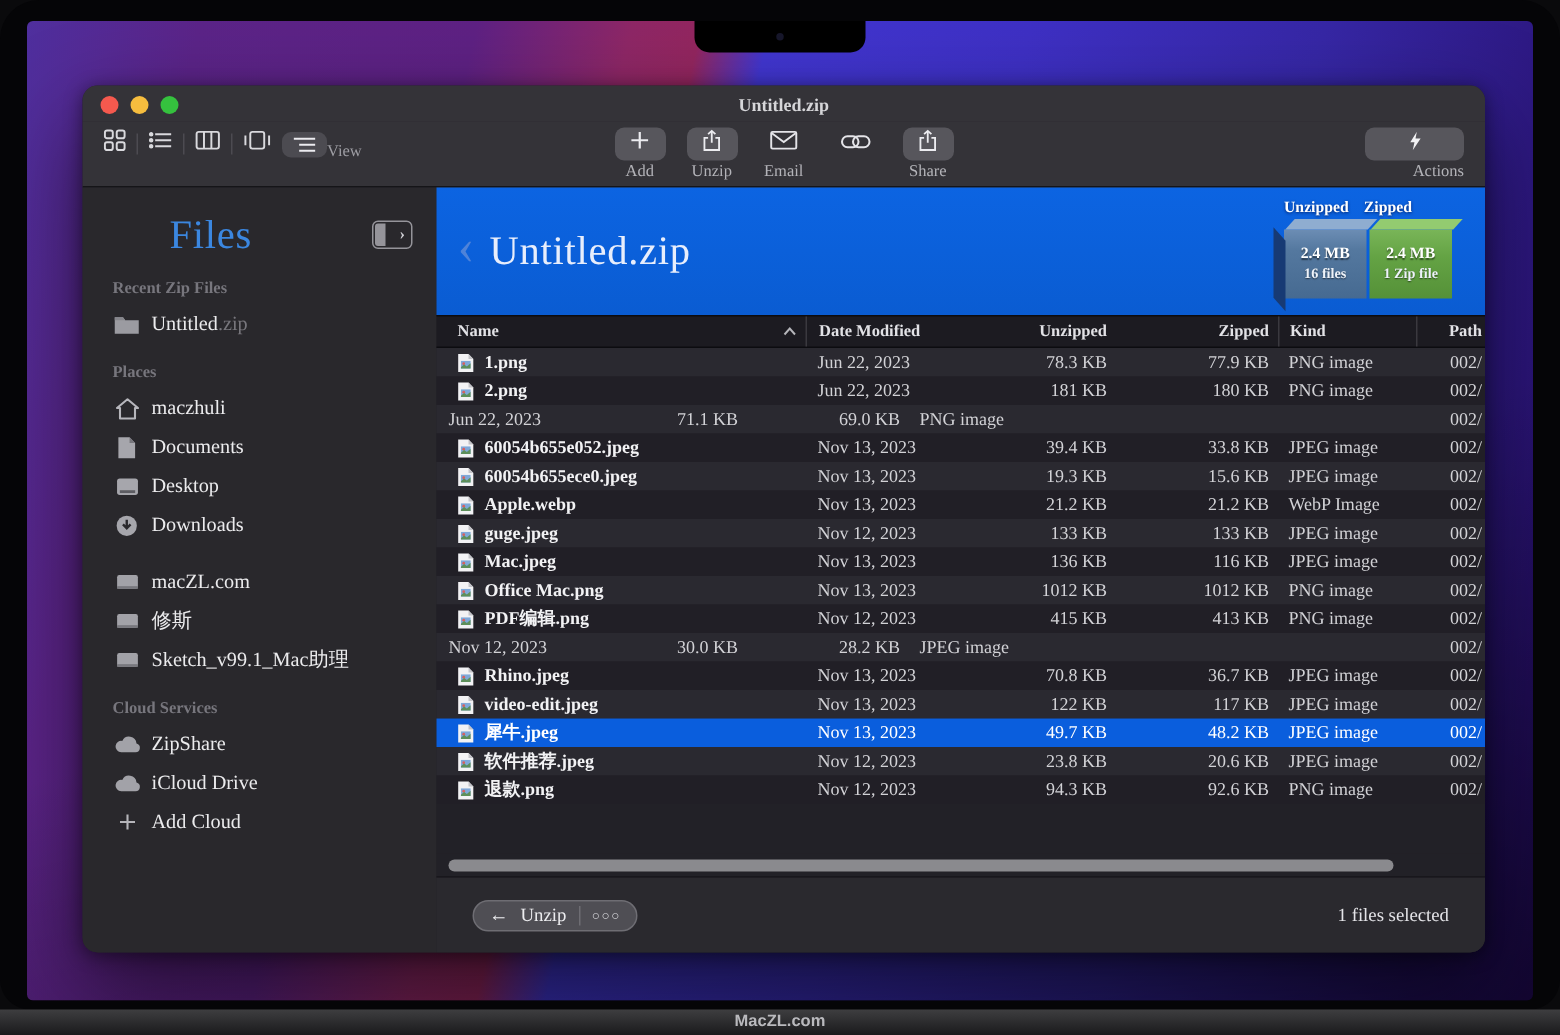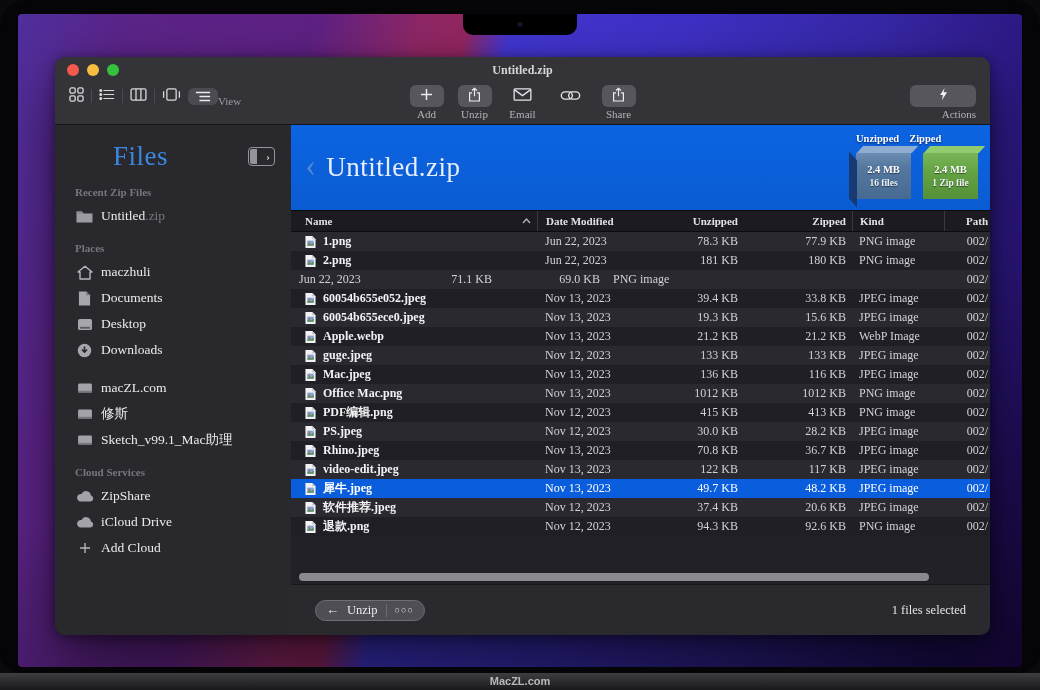--- a/index.html
+++ b/index.html
@@ -61,21 +61,21 @@
   .dim { color:#77767c; }
 
   .content { flex:1; display:flex; flex-direction:column; background:#222127; min-width:0; }
   .blue-header { height:85px; flex:none; background:linear-gradient(180deg,#0c64e2,#0a5cd2);
                  display:flex; align-items:center; padding-left:14px; position:relative; }
   .back-chevron { font-size:34px; color:#4f83d9; font-weight:300; margin-right:10px; line-height:1; padding-bottom:6px;}
   .zip-title { font-size:27px; font-weight:300; color:#e8eefc; letter-spacing:.5px; }
   .badge { position:absolute; right:12px; top:8px; width:122px; height:70px; }
   .badge-labels { display:flex; gap:10px; font-size:10.5px; font-weight:bold; color:#fff;
                   text-shadow:0 1px 2px rgba(0,20,80,.8); margin-bottom:9px; }
-  .cubes { display:flex; gap:12px; }
+  .cubes { display:flex; gap:2px; }
   .cube { position:relative; width:55px; height:46px; display:flex; flex-direction:column;
           align-items:center; justify-content:center; }
   .cube-top { position:absolute; top:-7px; left:4px; right:-4px; height:7px; transform:skewX(-42deg); }
   .cube-shadow { position:absolute; left:-7px; top:3px; bottom:-4px; width:8px;
                  background:#173a74; transform:skewY(48deg); }
   .cube-blue { background:linear-gradient(180deg,#6c8db4 0%,#54789f 30%,#466a91 100%); }
   .cube-blue .cube-top { background:#8fadd0; }
   .cube-green { background:linear-gradient(180deg,#79b558 0%,#64a344 40%,#559138 100%); }
   .cube-green .cube-top { background:#93cb70; }
   .cube-size { font-size:10.5px; font-weight:bold; color:#fff; text-shadow:0 1px 1px rgba(0,0,0,.55); }
@@ -541,29 +541,20 @@
                       <path d="M2.5 10l2.3-2 2 1.6 2.7-2.4v3.8h-7z" fill="#5d8f5a"></path>
                     </svg>
                   </span>PDF编辑.png</span>
                 <span class="col-date">Nov 12, 2023</span>
                 <span class="col-unz">415 KB</span>
                 <span class="col-zip">413 KB</span>
                 <span class="col-kind">PNG image</span>
                 <span class="col-path">002/</span>
               </div>
               <div class="trow">
-                <span class="col-name cell-name"><span class="file-ic">
-                    <svg width="11" height="14" viewBox="0 0 12 14">
-                      <path d="M0.5 0.5h7.5l3.5 3.5v9.5H.5z" fill="#f2f2f4"></path>
-                      <path d="M8 .5l3.5 3.5H8z" fill="#c3c3c8"></path>
-                      <rect x="2.5" y="5.5" width="7" height="5.5" fill="#7fa8d9"></rect>
-                      <circle cx="4.5" cy="7.5" r="1" fill="#d95f5f"></circle>
-                      <path d="M2.5 10l2.3-2 2 1.6 2.7-2.4v3.8h-7z" fill="#5d8f5a"></path>
-                    </svg>
-                  </span>PS.jpeg</span>
                 <span class="col-date">Nov 12, 2023</span>
                 <span class="col-unz">30.0 KB</span>
                 <span class="col-zip">28.2 KB</span>
                 <span class="col-kind">JPEG image</span>
                 <span class="col-path">002/</span>
               </div>
               <div class="trow">
                 <span class="col-name cell-name"><span class="file-ic">
                     <svg width="11" height="14" viewBox="0 0 12 14">
                       <path d="M0.5 0.5h7.5l3.5 3.5v9.5H.5z" fill="#f2f2f4"></path>
@@ -615,21 +606,21 @@
                 <span class="col-name cell-name"><span class="file-ic">
                     <svg width="11" height="14" viewBox="0 0 12 14">
                       <path d="M0.5 0.5h7.5l3.5 3.5v9.5H.5z" fill="#f2f2f4"></path>
                       <path d="M8 .5l3.5 3.5H8z" fill="#c3c3c8"></path>
                       <rect x="2.5" y="5.5" width="7" height="5.5" fill="#7fa8d9"></rect>
                       <circle cx="4.5" cy="7.5" r="1" fill="#d95f5f"></circle>
                       <path d="M2.5 10l2.3-2 2 1.6 2.7-2.4v3.8h-7z" fill="#5d8f5a"></path>
                     </svg>
                   </span>软件推荐.jpeg</span>
                 <span class="col-date">Nov 12, 2023</span>
-                <span class="col-unz">37.4 KB</span>
+                <span class="col-unz">23.8 KB</span>
                 <span class="col-zip">20.6 KB</span>
                 <span class="col-kind">JPEG image</span>
                 <span class="col-path">002/</span>
               </div>
               <div class="trow">
                 <span class="col-name cell-name"><span class="file-ic">
                     <svg width="11" height="14" viewBox="0 0 12 14">
                       <path d="M0.5 0.5h7.5l3.5 3.5v9.5H.5z" fill="#f2f2f4"></path>
                       <path d="M8 .5l3.5 3.5H8z" fill="#c3c3c8"></path>
                       <rect x="2.5" y="5.5" width="7" height="5.5" fill="#7fa8d9"></rect>

